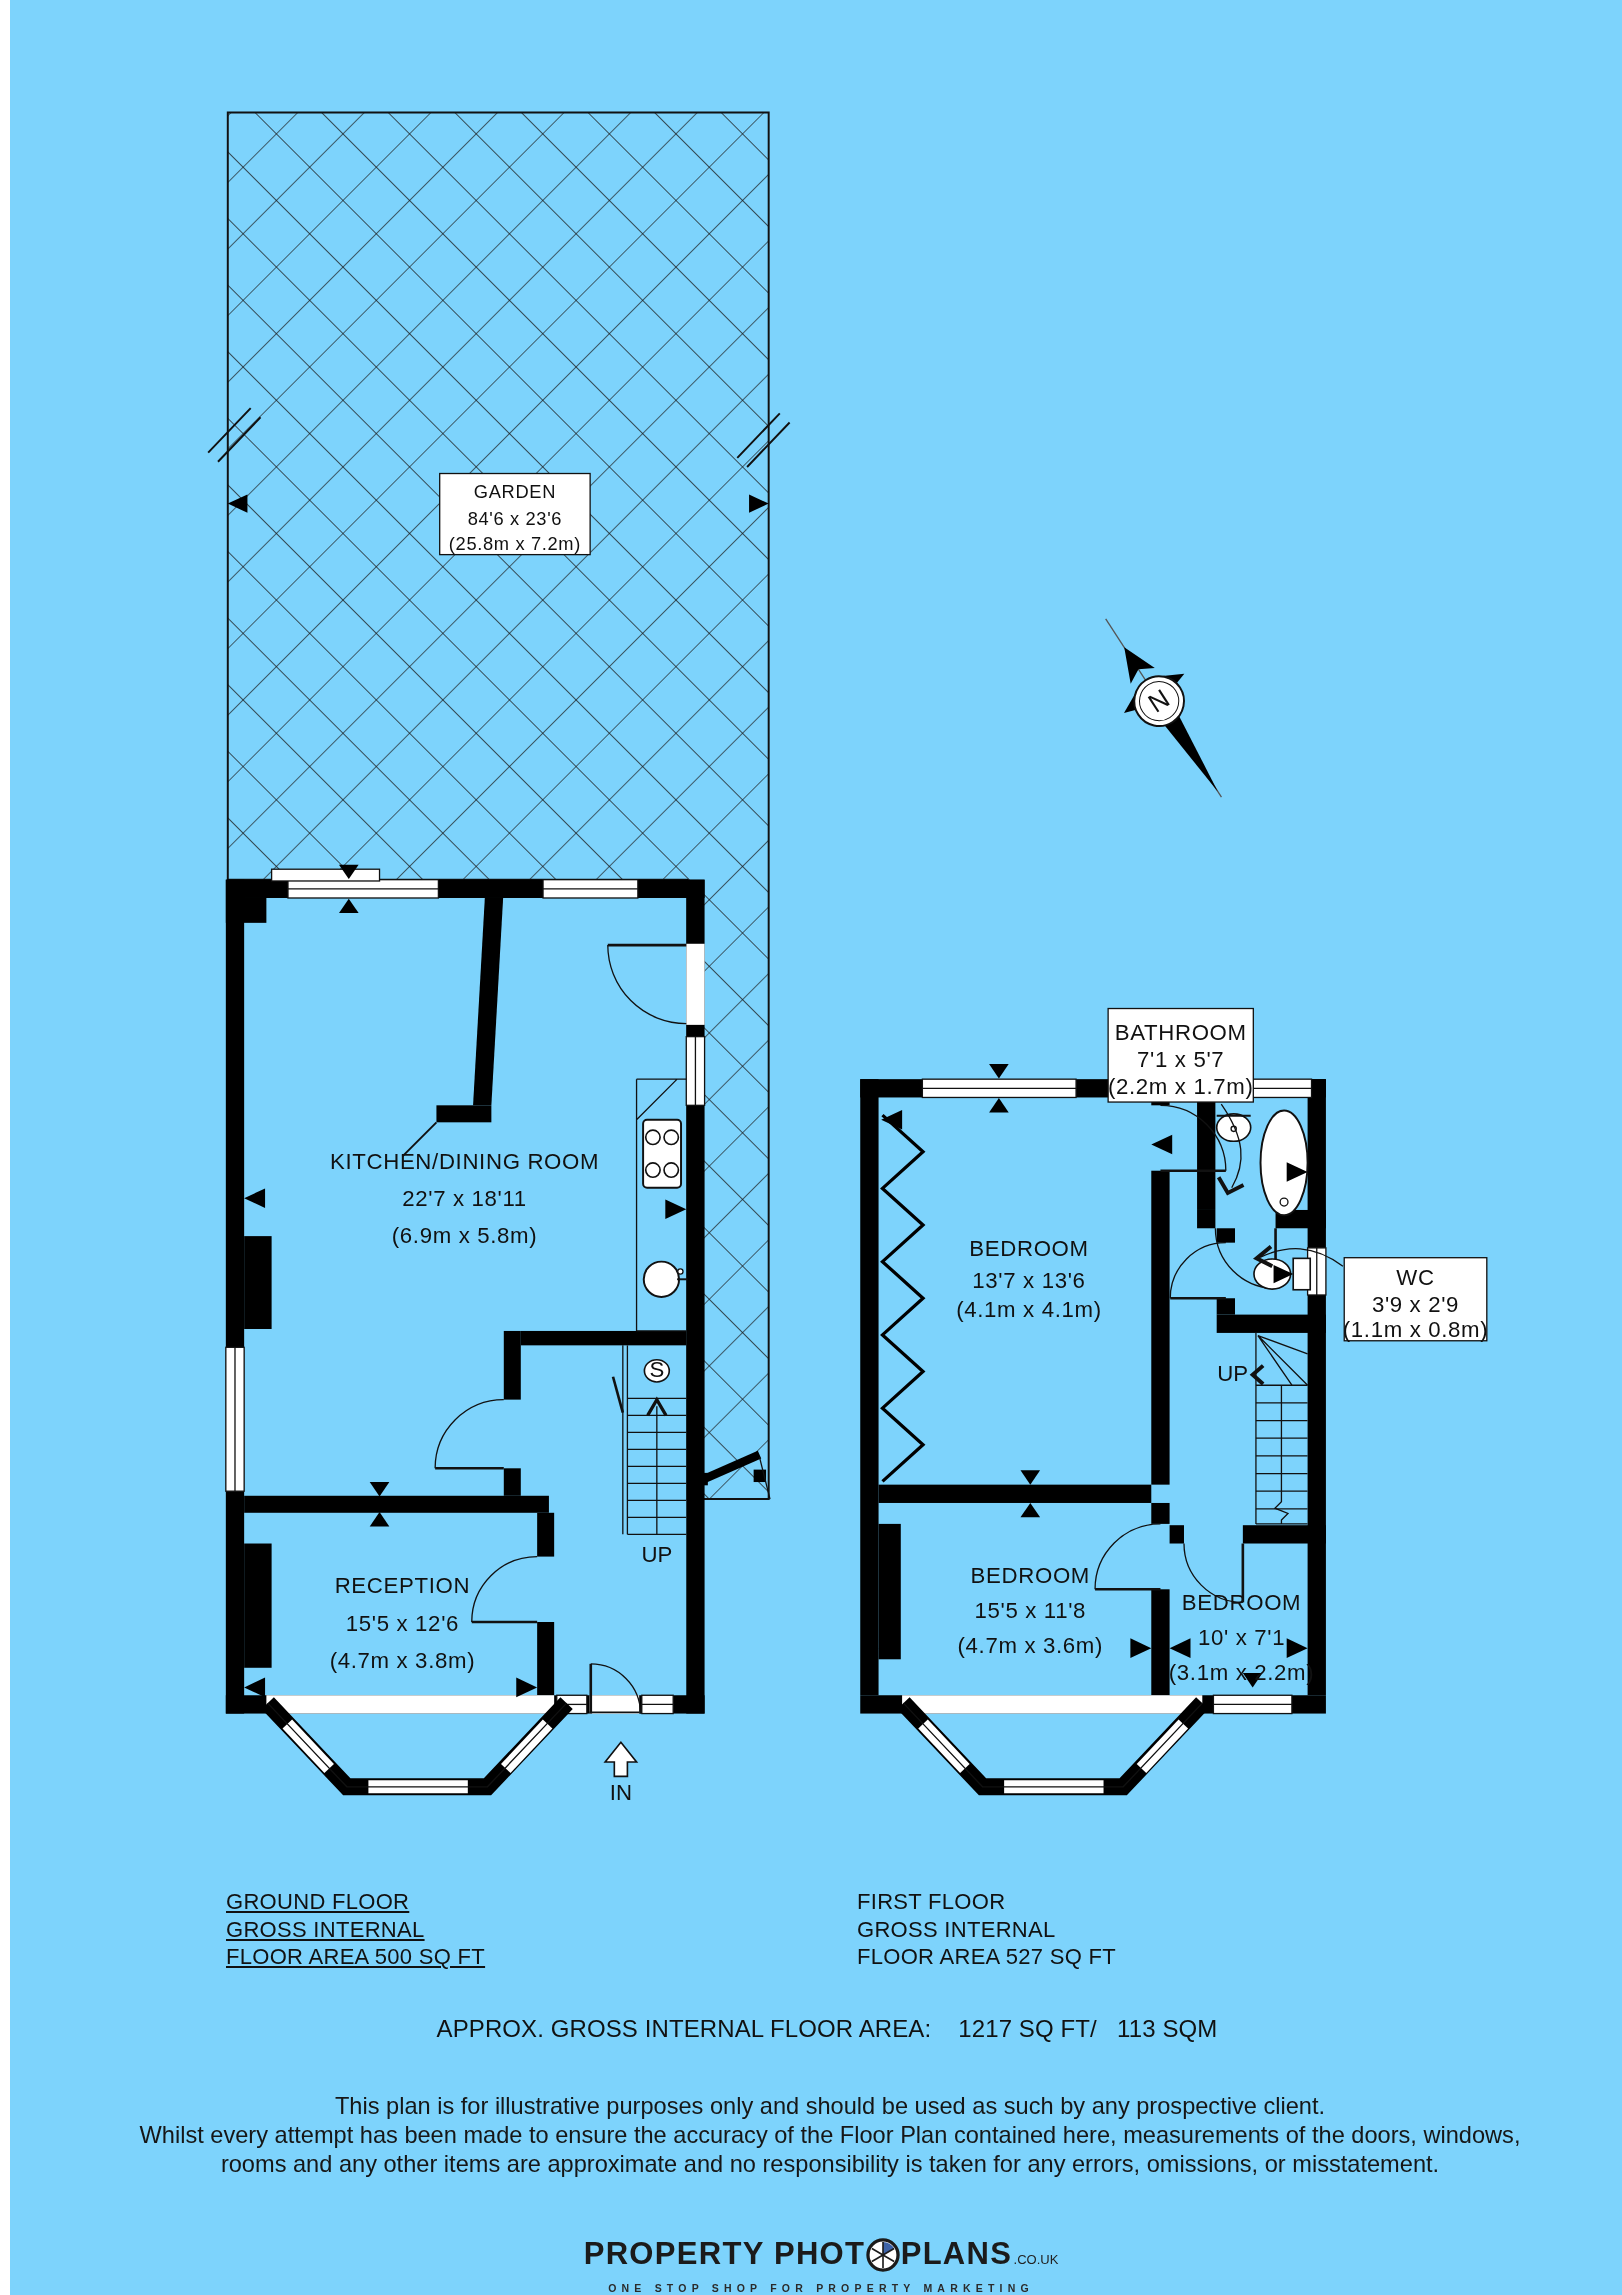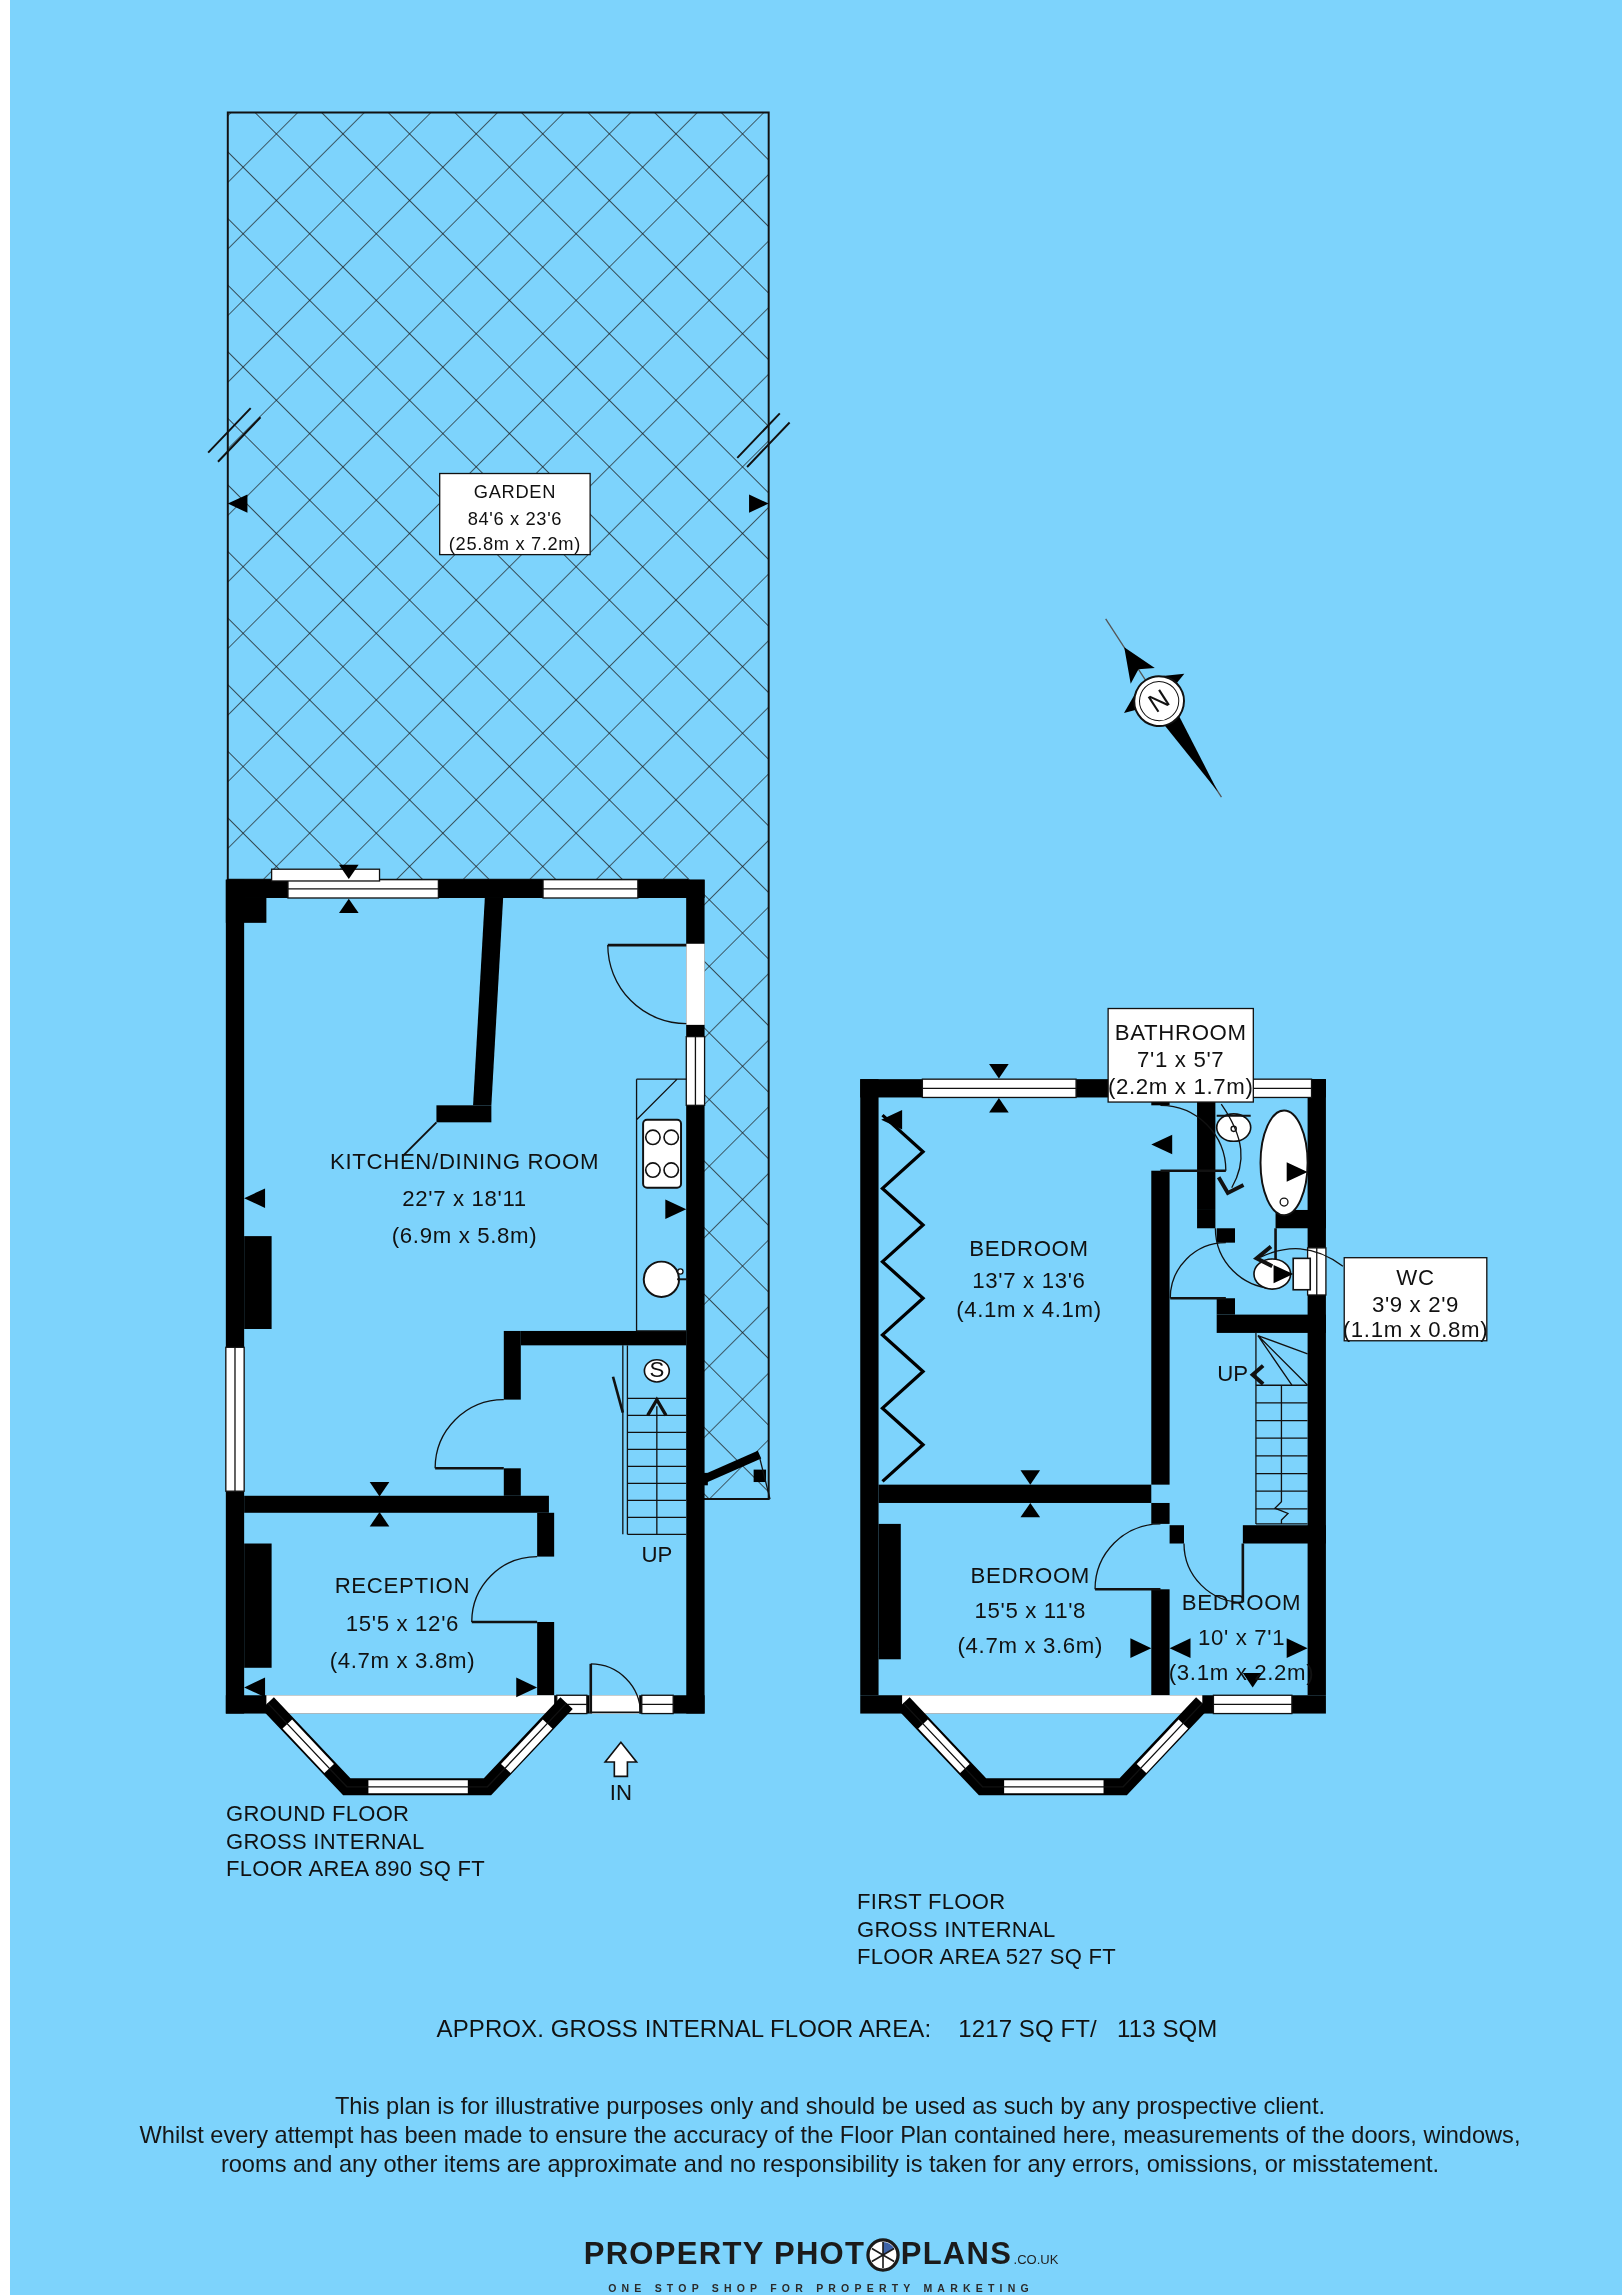--- a/index.html
+++ b/index.html
@@ -374,24 +374,24 @@
     <polygon points="0,-98 22,-46 0,-58 -22,-46" fill="#000"></polygon>
     <polygon points="-55,-14 -12,-36 -18,-2" fill="#000"></polygon>
     <polygon points="55,-14 12,-36 18,-2" fill="#000"></polygon>
     <polygon points="0,165 -15,18 15,18" fill="#000"></polygon>
     <circle cx="0" cy="0" r="38" fill="#fff" stroke="#111" stroke-width="3"></circle>
     <circle cx="0" cy="0" r="30" fill="none" stroke="#111" stroke-width="1.5"></circle>
     <text x="0" y="13" text-anchor="middle" font-size="40">N</text>
   </g>
 </svg>
 
-  <div class="summary" style="left:216px;top:1800px;">
+  <div class="summary" style="left:216px;top:1888px;text-decoration:underline;">
     <div>GROUND FLOOR</div>
     <div>GROSS INTERNAL</div>
-    <div>FLOOR AREA 890 SQ FT</div>
+    <div>FLOOR AREA 500 SQ FT</div>
   </div>
   <div class="summary" style="left:847px;top:1888px;">
     <div>FIRST FLOOR</div>
     <div>GROSS INTERNAL</div>
     <div>FLOOR AREA 527 SQ FT</div>
   </div>
 
   <div class="approx">APPROX. GROSS INTERNAL FLOOR AREA:    1217 SQ FT/   113 SQM</div>
 
   <div class="disclaimer">

